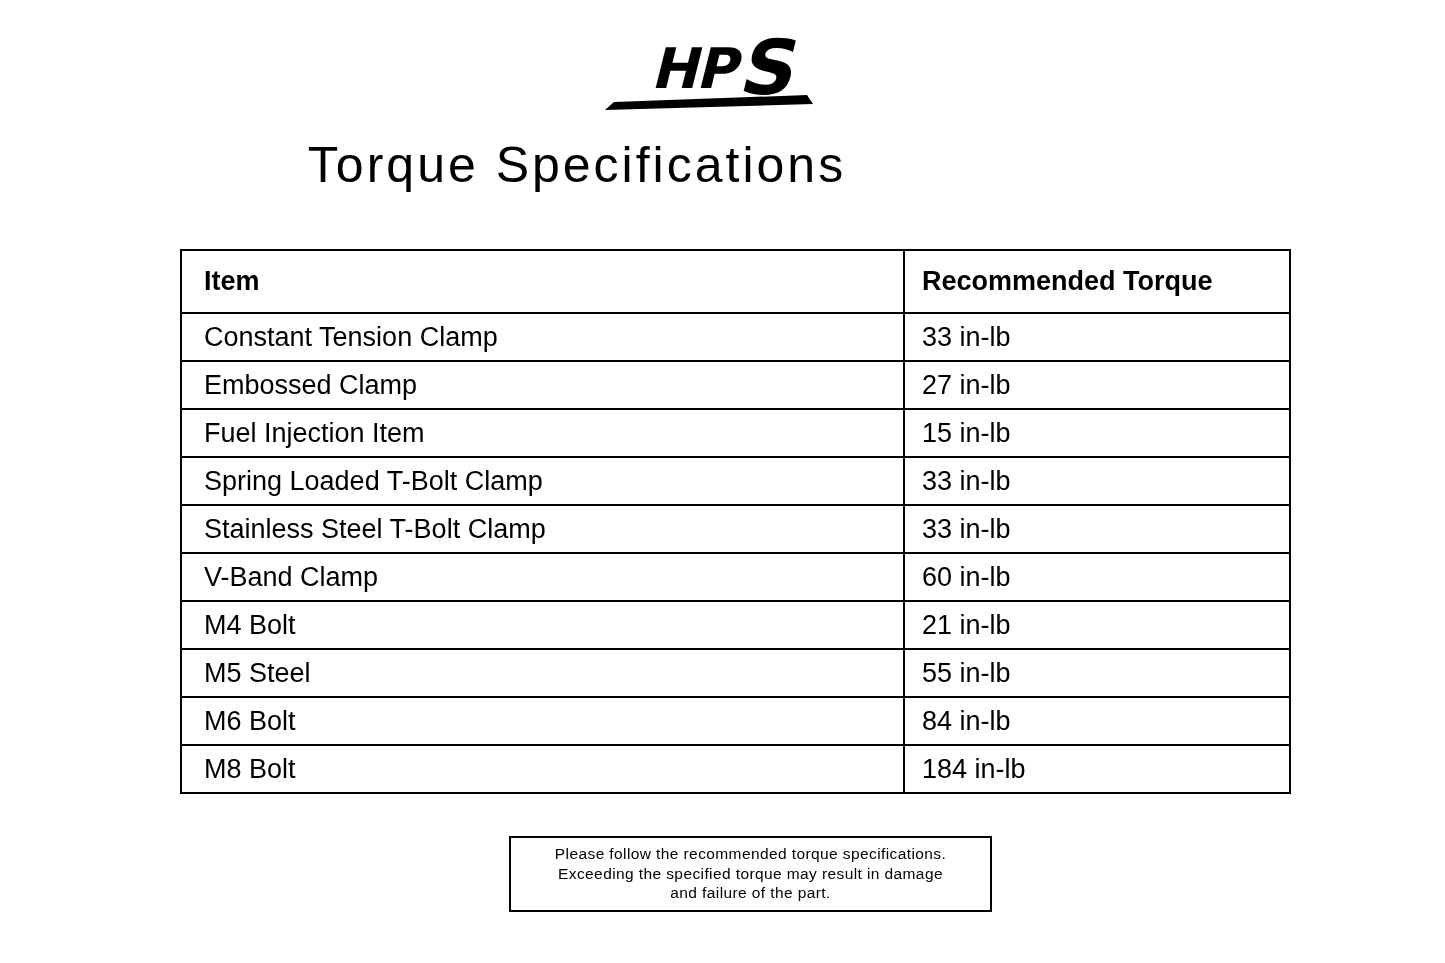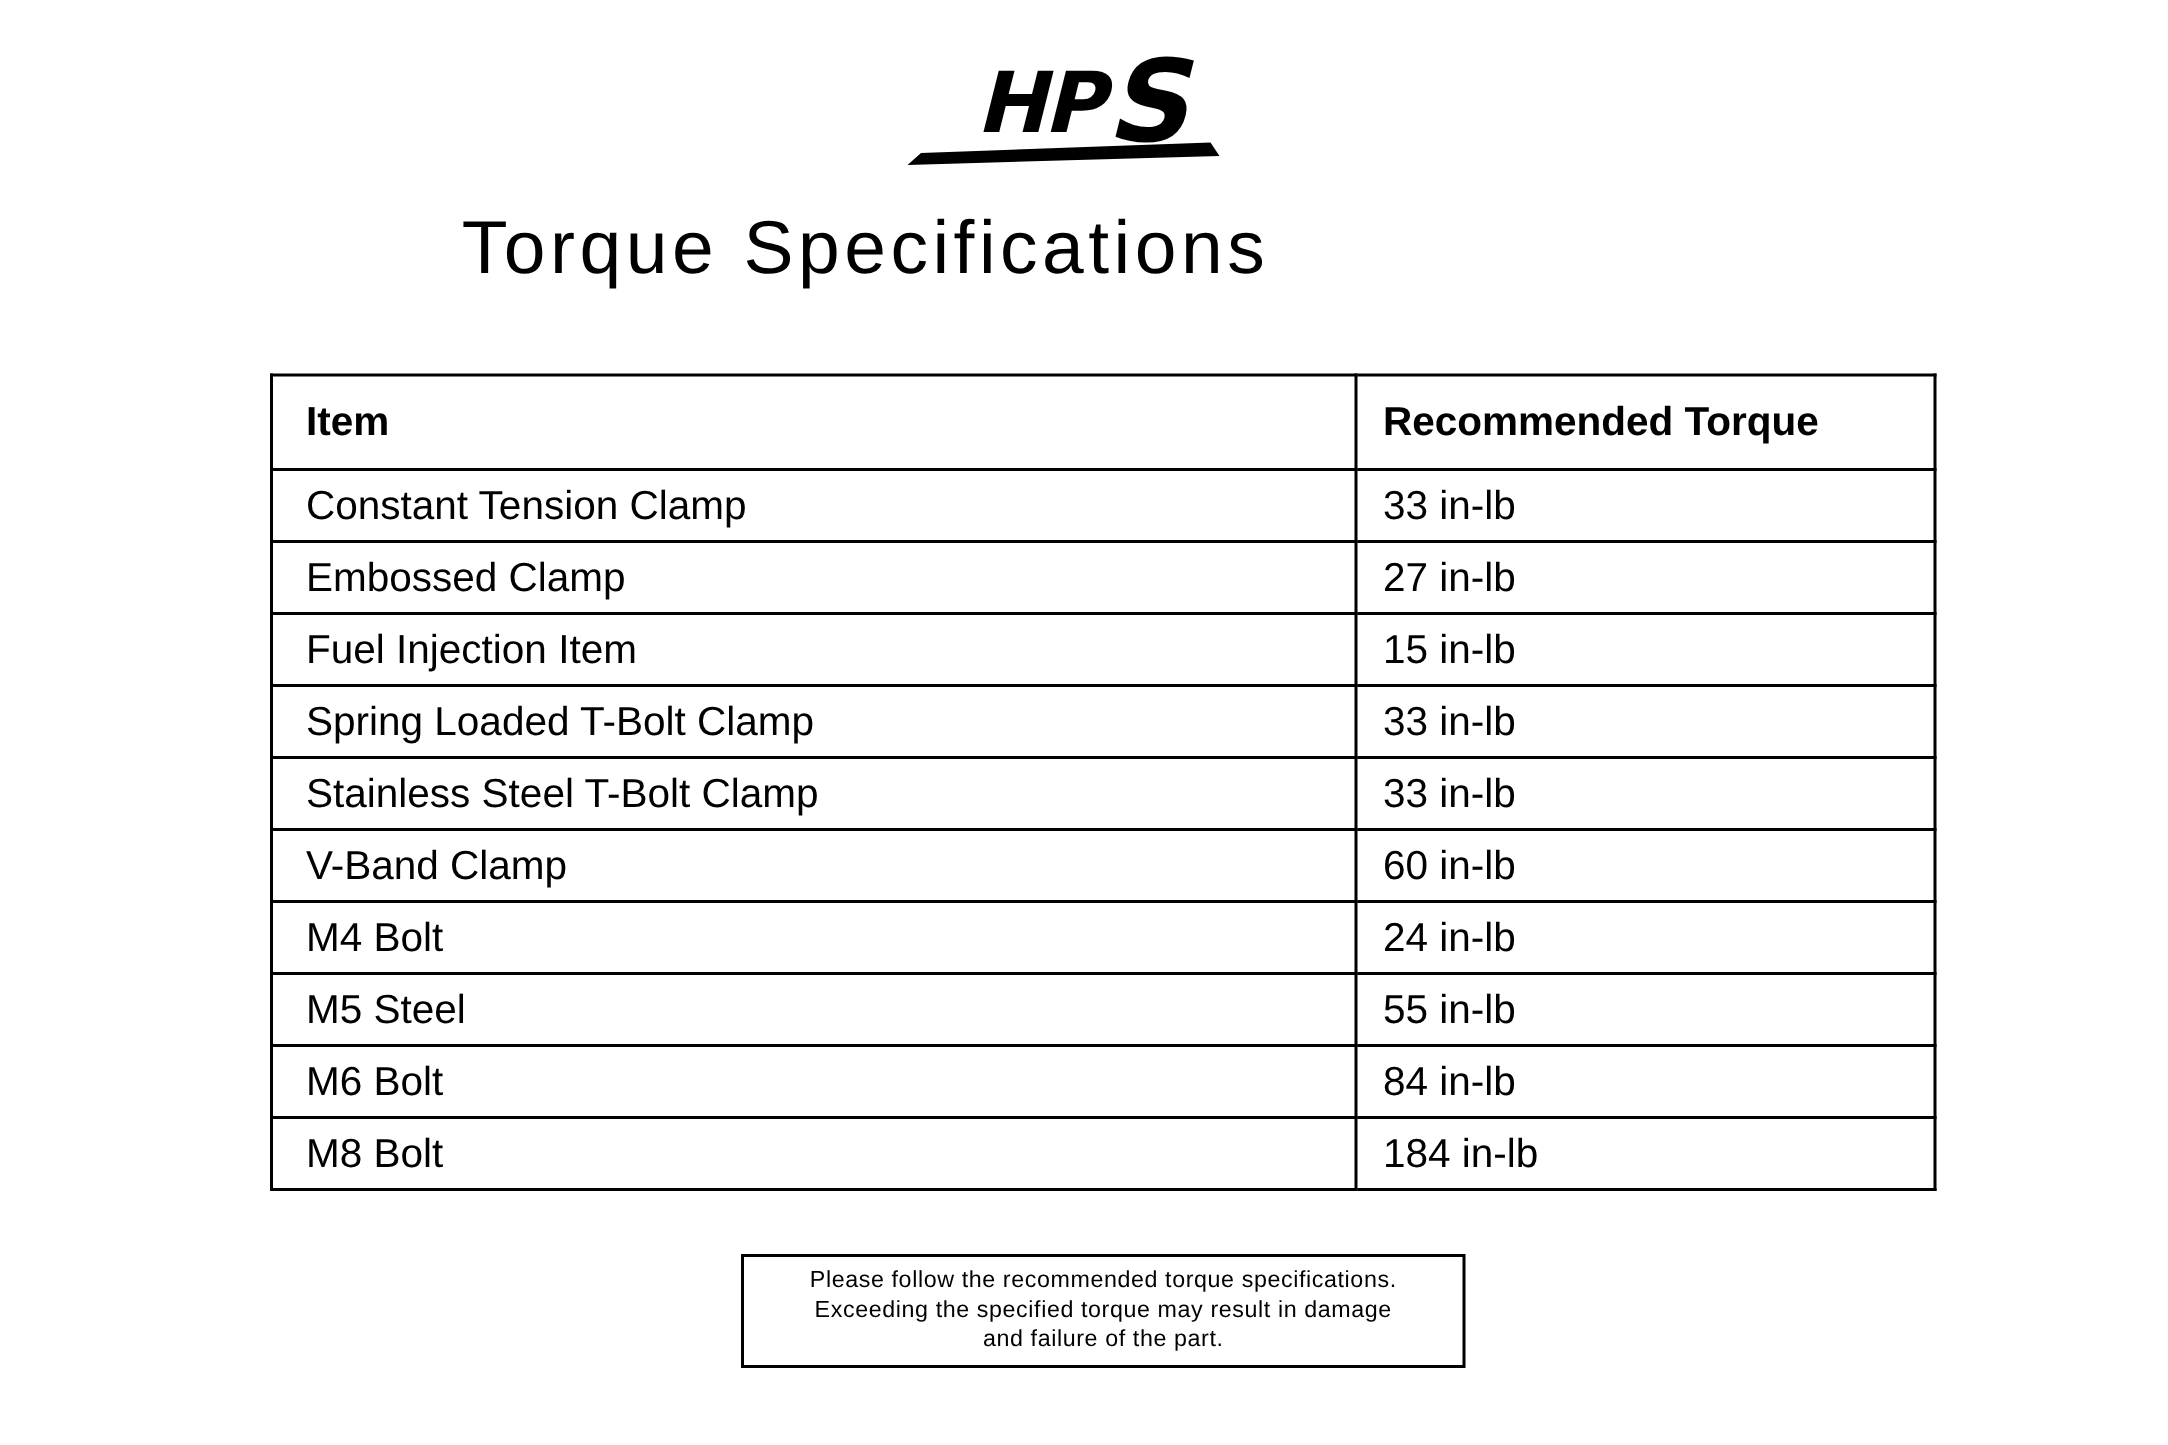--- a/index.html
+++ b/index.html
@@ -55,21 +55,21 @@
   .spec-table td {
     font-weight: 400;
     height: 48px;
     border-radius: 11px;
   }
   .spec-table td.torque-cell, .spec-table th.torque-head {
     padding-left: 17px;
   }
   .note-box {
     position: absolute;
-    left: 494px;
+    left: 509px;
     top: 836px;
     width: 483px;
     border: 2px solid #000000;
     padding: 6px 10px 7px 10px;
     text-align: center;
   }
   .note-line {
     font-size: 15.5px;
     line-height: 19.5px;
     letter-spacing: 0.4px;
@@ -122,21 +122,21 @@
     <tr>
       <td>Stainless Steel T-Bolt Clamp</td>
       <td class="torque-cell">33 in-lb</td>
     </tr>
     <tr>
       <td>V-Band Clamp</td>
       <td class="torque-cell">60 in-lb</td>
     </tr>
     <tr>
       <td>M4 Bolt</td>
-      <td class="torque-cell">24 in-lb</td>
+      <td class="torque-cell">21 in-lb</td>
     </tr>
     <tr>
       <td>M5 Steel</td>
       <td class="torque-cell">55 in-lb</td>
     </tr>
     <tr>
       <td>M6 Bolt</td>
       <td class="torque-cell">84 in-lb</td>
     </tr>
     <tr>

